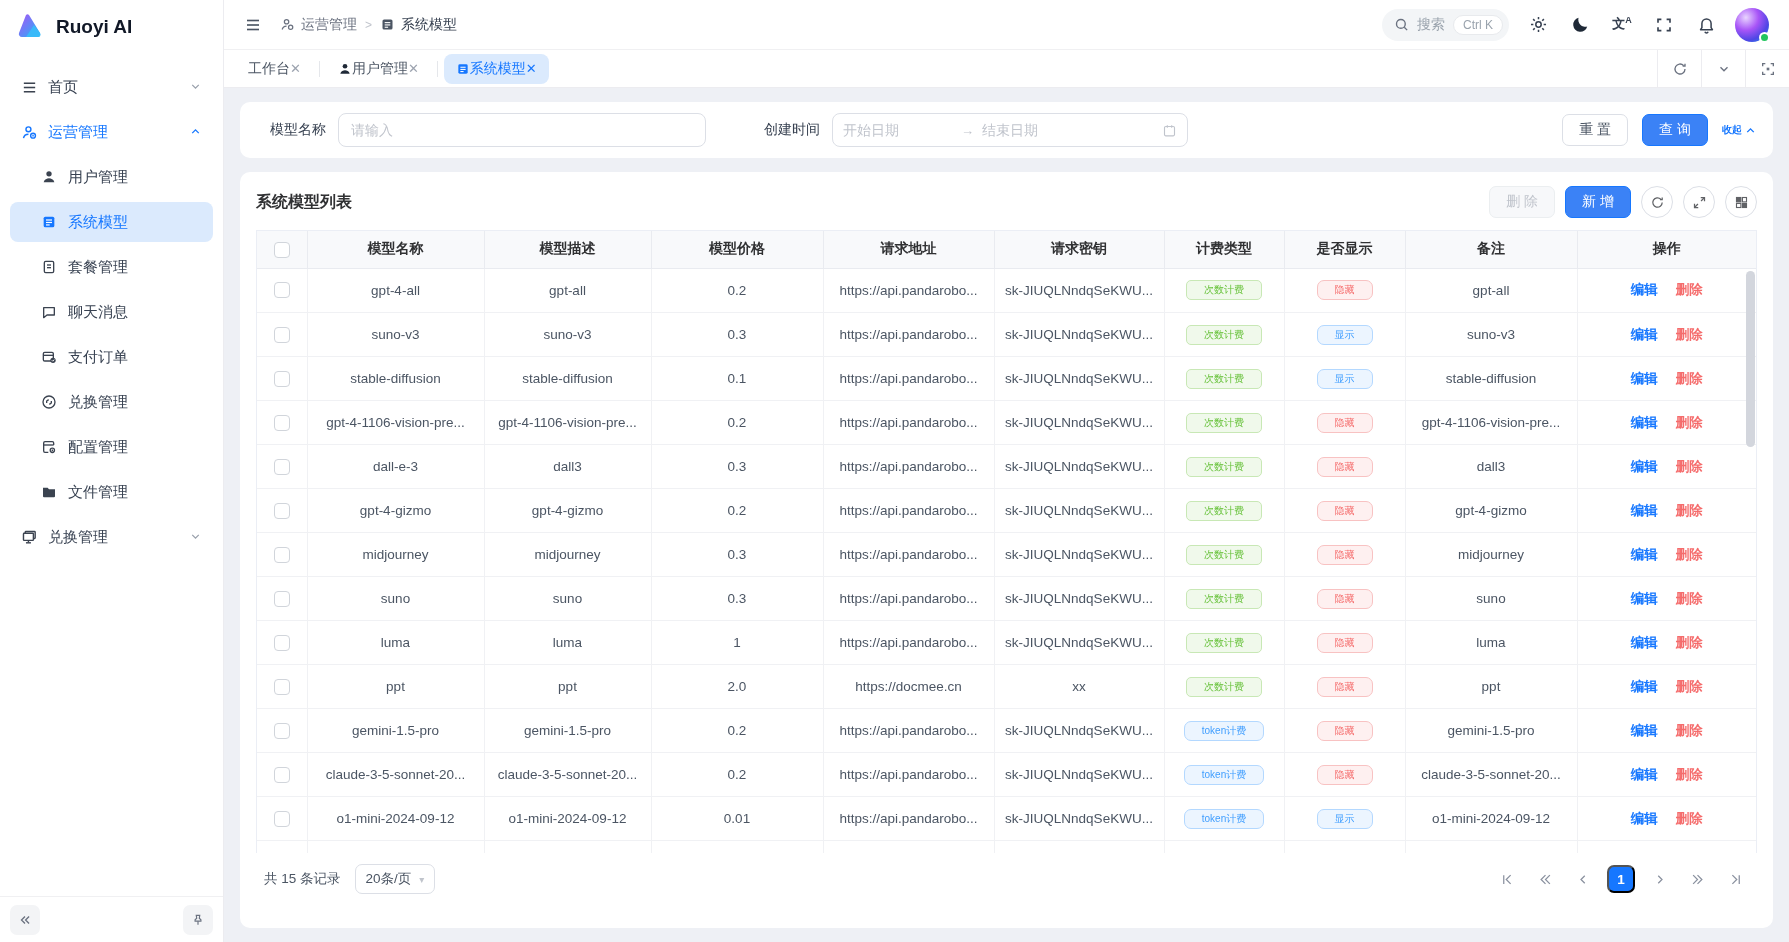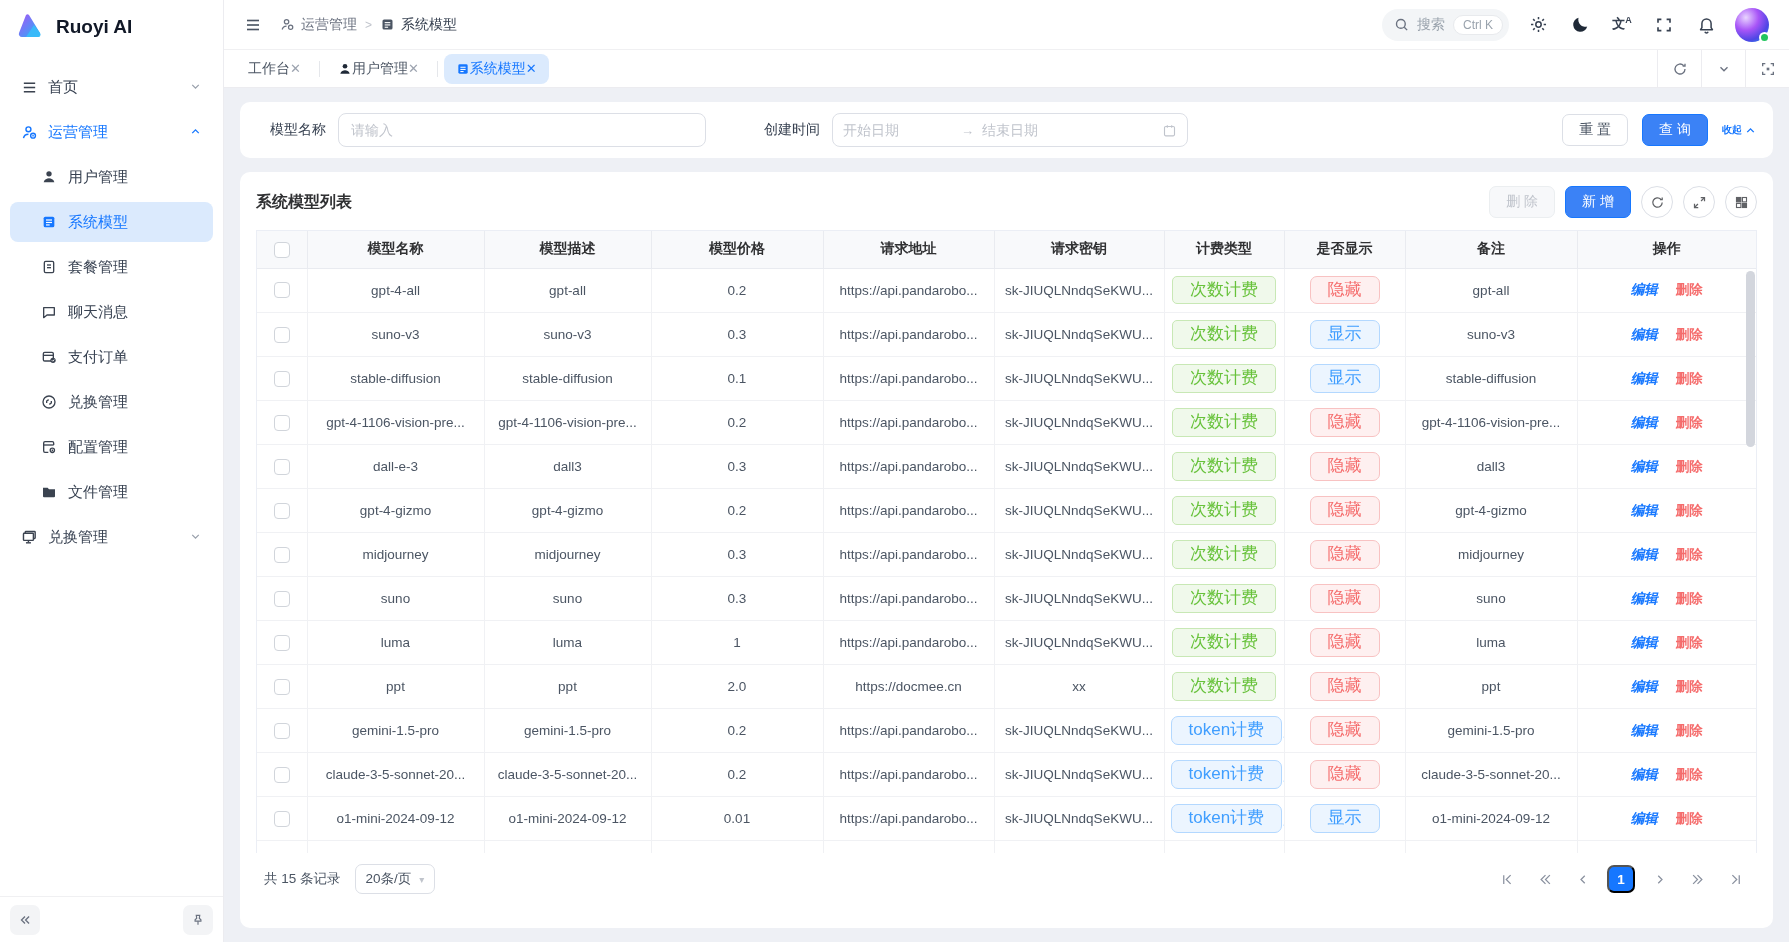--- a/index.html
+++ b/index.html
@@ -83,26 +83,26 @@
   .grid-wrap { position:relative; border:1px solid #ebeef5; border-bottom:none; }
   table { border-collapse:collapse; table-layout:fixed; width:100%; }
   col.c-check{width:50px} col.c-name{width:177px} col.c-desc{width:167px} col.c-price{width:172px}
   col.c-url{width:171px} col.c-key{width:170px} col.c-bill{width:120px} col.c-vis{width:121px} col.c-remark{width:172px}
   th { background:#f8f9fb; font-size:14px; color:#303133; font-weight:bold; height:37px; border-right:1px solid #e9ebf0; border-bottom:1px solid #e9ebf0; text-align:center; }
   th:last-child { border-right:none; }
   .tbody-wrap { height:584px; overflow:hidden; position:relative; }
   td { height:44px; text-align:center; font-size:13.5px; color:#4b5563; border-right:1px solid #f0f1f4; border-bottom:1px solid #f0f1f4; overflow:hidden; white-space:nowrap; text-overflow:ellipsis; padding:0 6px; }
   td:last-child { border-right:none; }
   .checkbox { width:16px; height:16px; border:1.5px solid #d1d5db; border-radius:4px; background:#fff; display:inline-block; vertical-align:middle; cursor:pointer; }
-  .badge { display:inline-block; font-size:17px; padding:3px 17px; border-radius:5px; line-height:1.2; }
+  .badge { display:inline-block; font-size:10px; padding:3px 17px; border-radius:5px; line-height:1.2; }
   .badge-green { color:#67c23a; background:#f0f9eb; border:1px solid #c8e8b5; }
   .badge-red { color:#f56c6c; background:#fef0f0; border:1px solid #f8c2c2; border-radius:7px; }
   .badge-blue { color:#409eff; background:#ecf5ff; border:1px solid #b3d8ff; border-radius:7px; }
   .op-link { font-size:13.5px; cursor:pointer; font-weight:bold; }
-  .op-edit { color:#1677ff; margin-right:14px;font-style:italic; }
+  .op-edit { color:#1677ff; margin-right:14px; }
   .op-delete { color:#f56c6c; }
   .v-scrollbar { position:absolute; top:2px; right:1px; width:9px; height:176px; border-radius:5px; background:#d3d6dd; }
 
   .pagination { height:49px; display:flex; align-items:center; padding:4px 8px 0 8px; }
   .total-text { font-size:13.5px; color:#4b5563; }
   .page-size { margin-left:14px; border:1px solid #dcdfe6; border-radius:7px; height:30px; display:flex; align-items:center; gap:8px; padding:0 10px; font-size:13.5px; color:#4b5563; cursor:pointer; }
   .page-size .caret { color:#c0c4cc; font-size:10px; }
   .pager { margin-left:auto; display:flex; align-items:center; gap:10px; }
   .pg-btn { width:28px; height:28px; border:none; background:none; color:#8a919f; display:flex; align-items:center; justify-content:center; cursor:pointer; }
   .pg-current { width:28px; height:28px; border-radius:7px; background:#1677ff; color:#fff; font-weight:bold; display:flex; align-items:center; justify-content:center; font-size:13.5px; cursor:pointer; }

